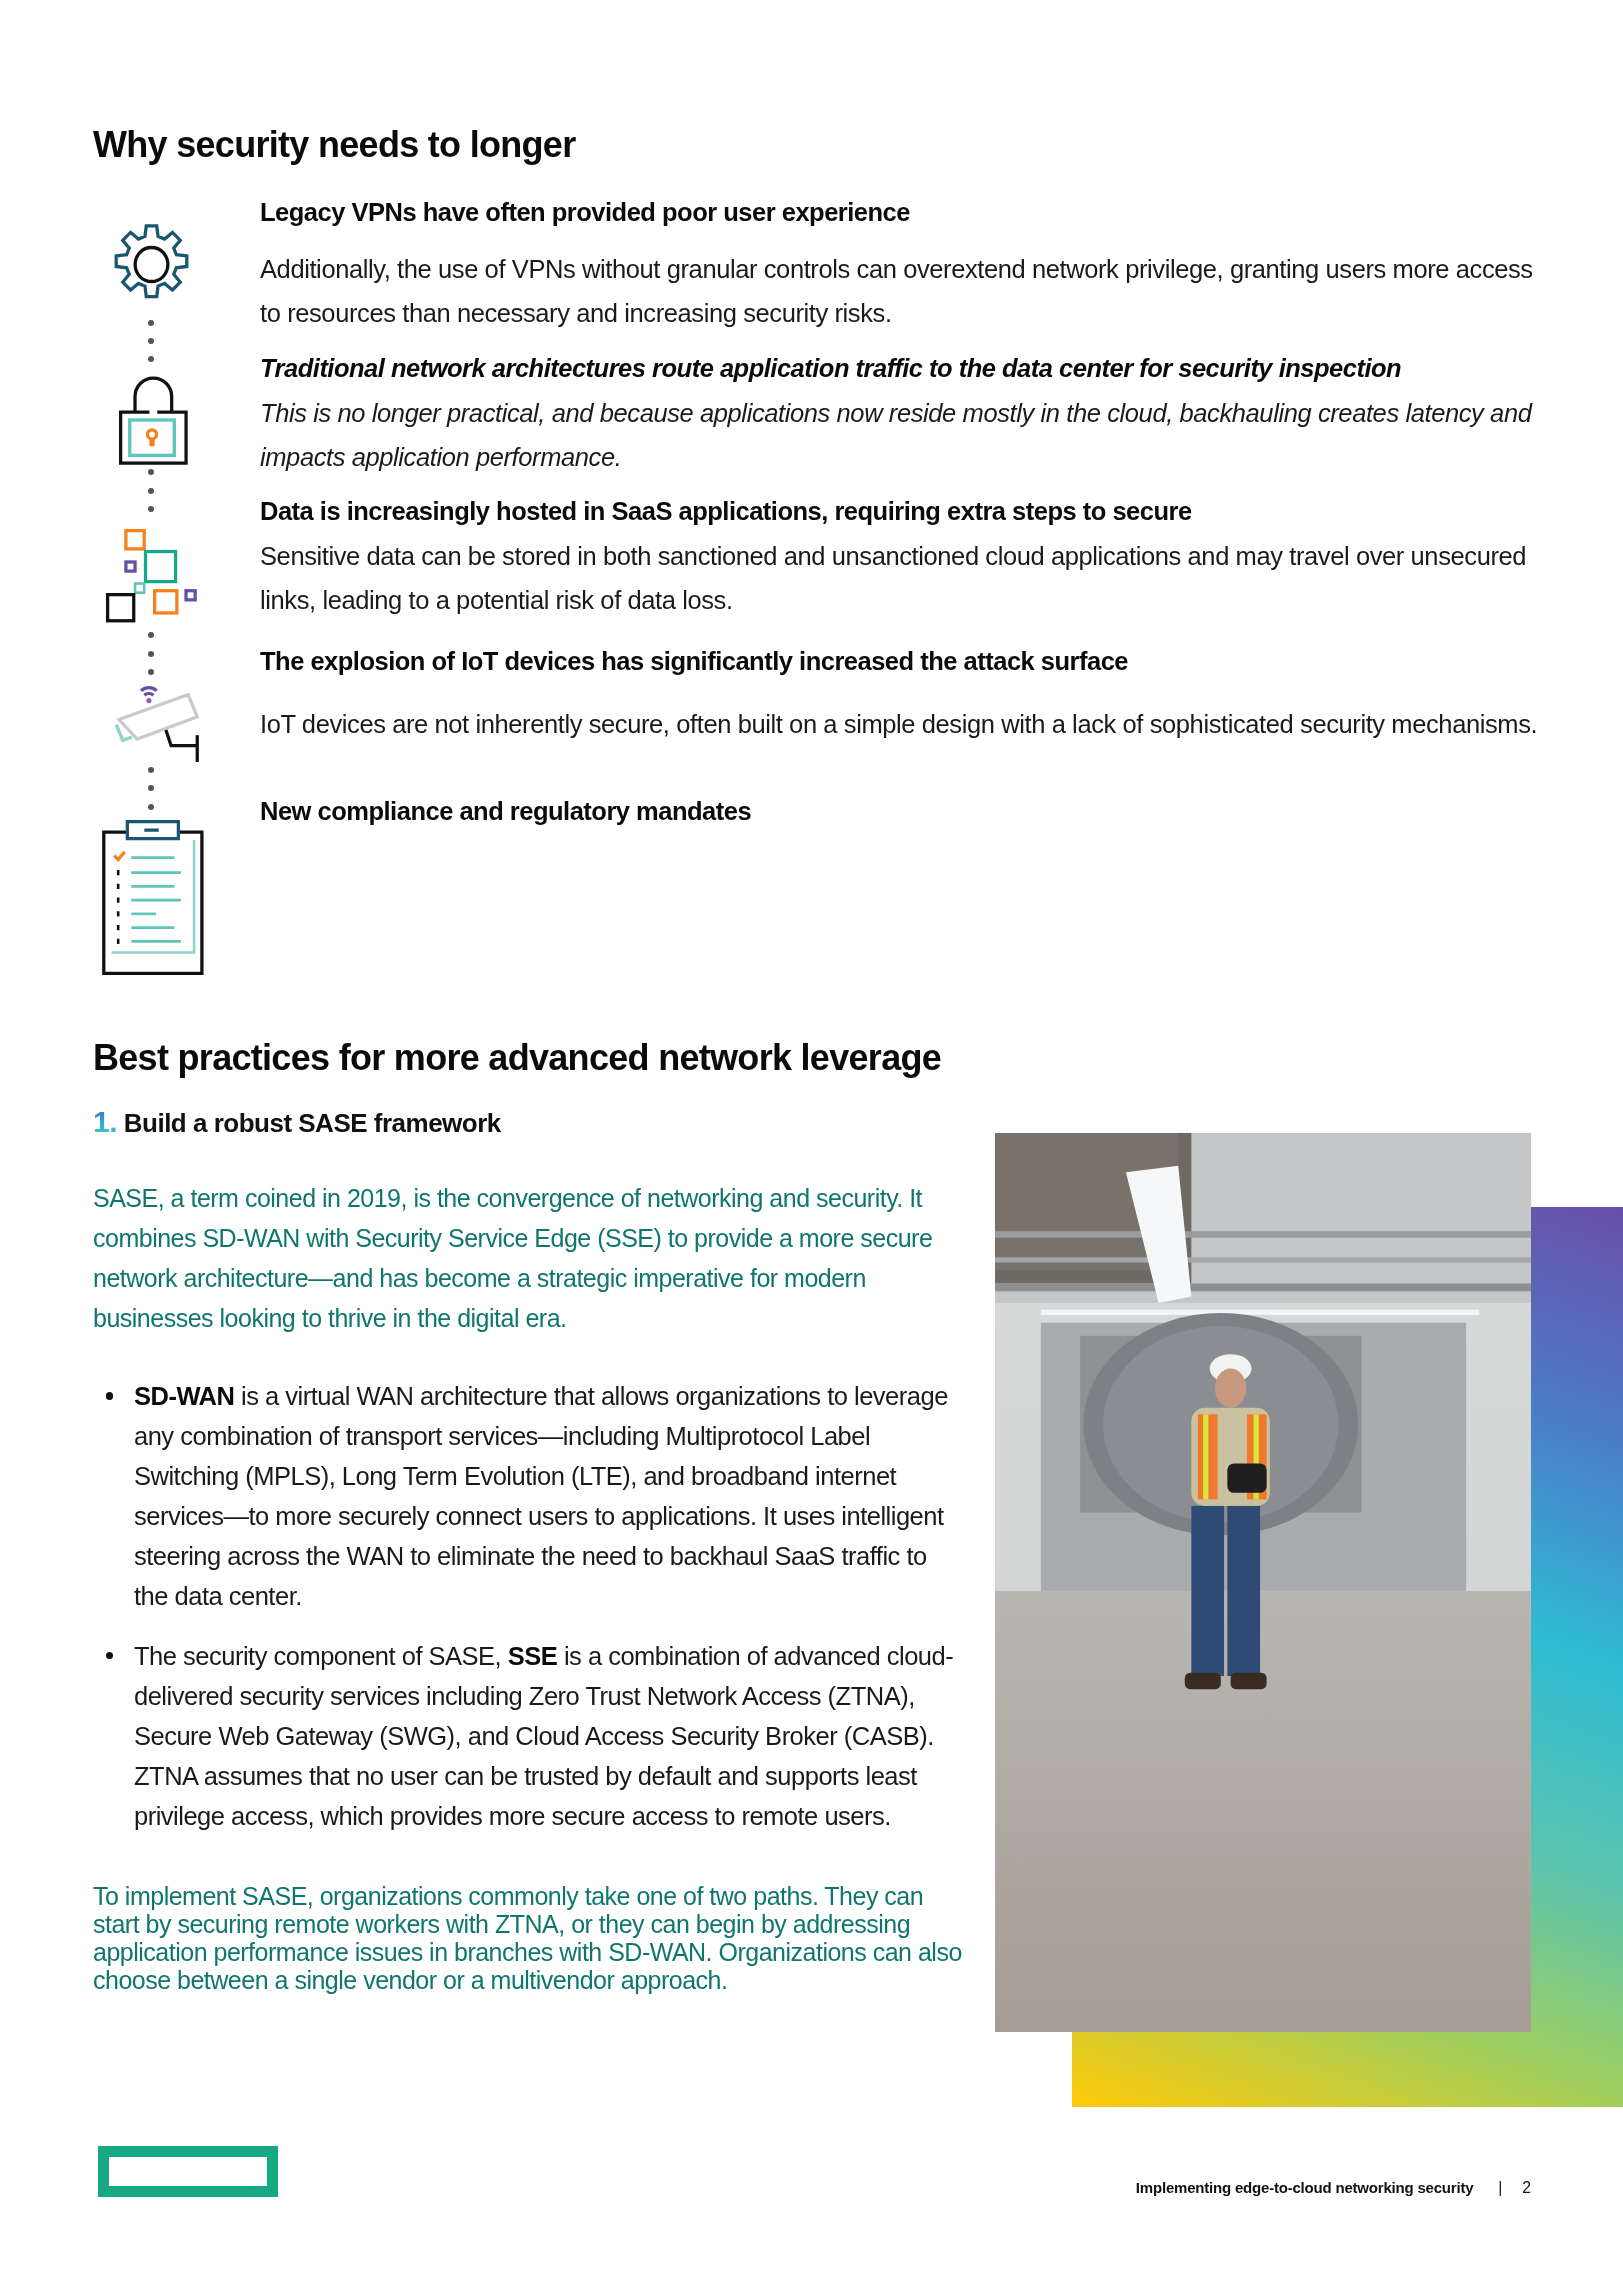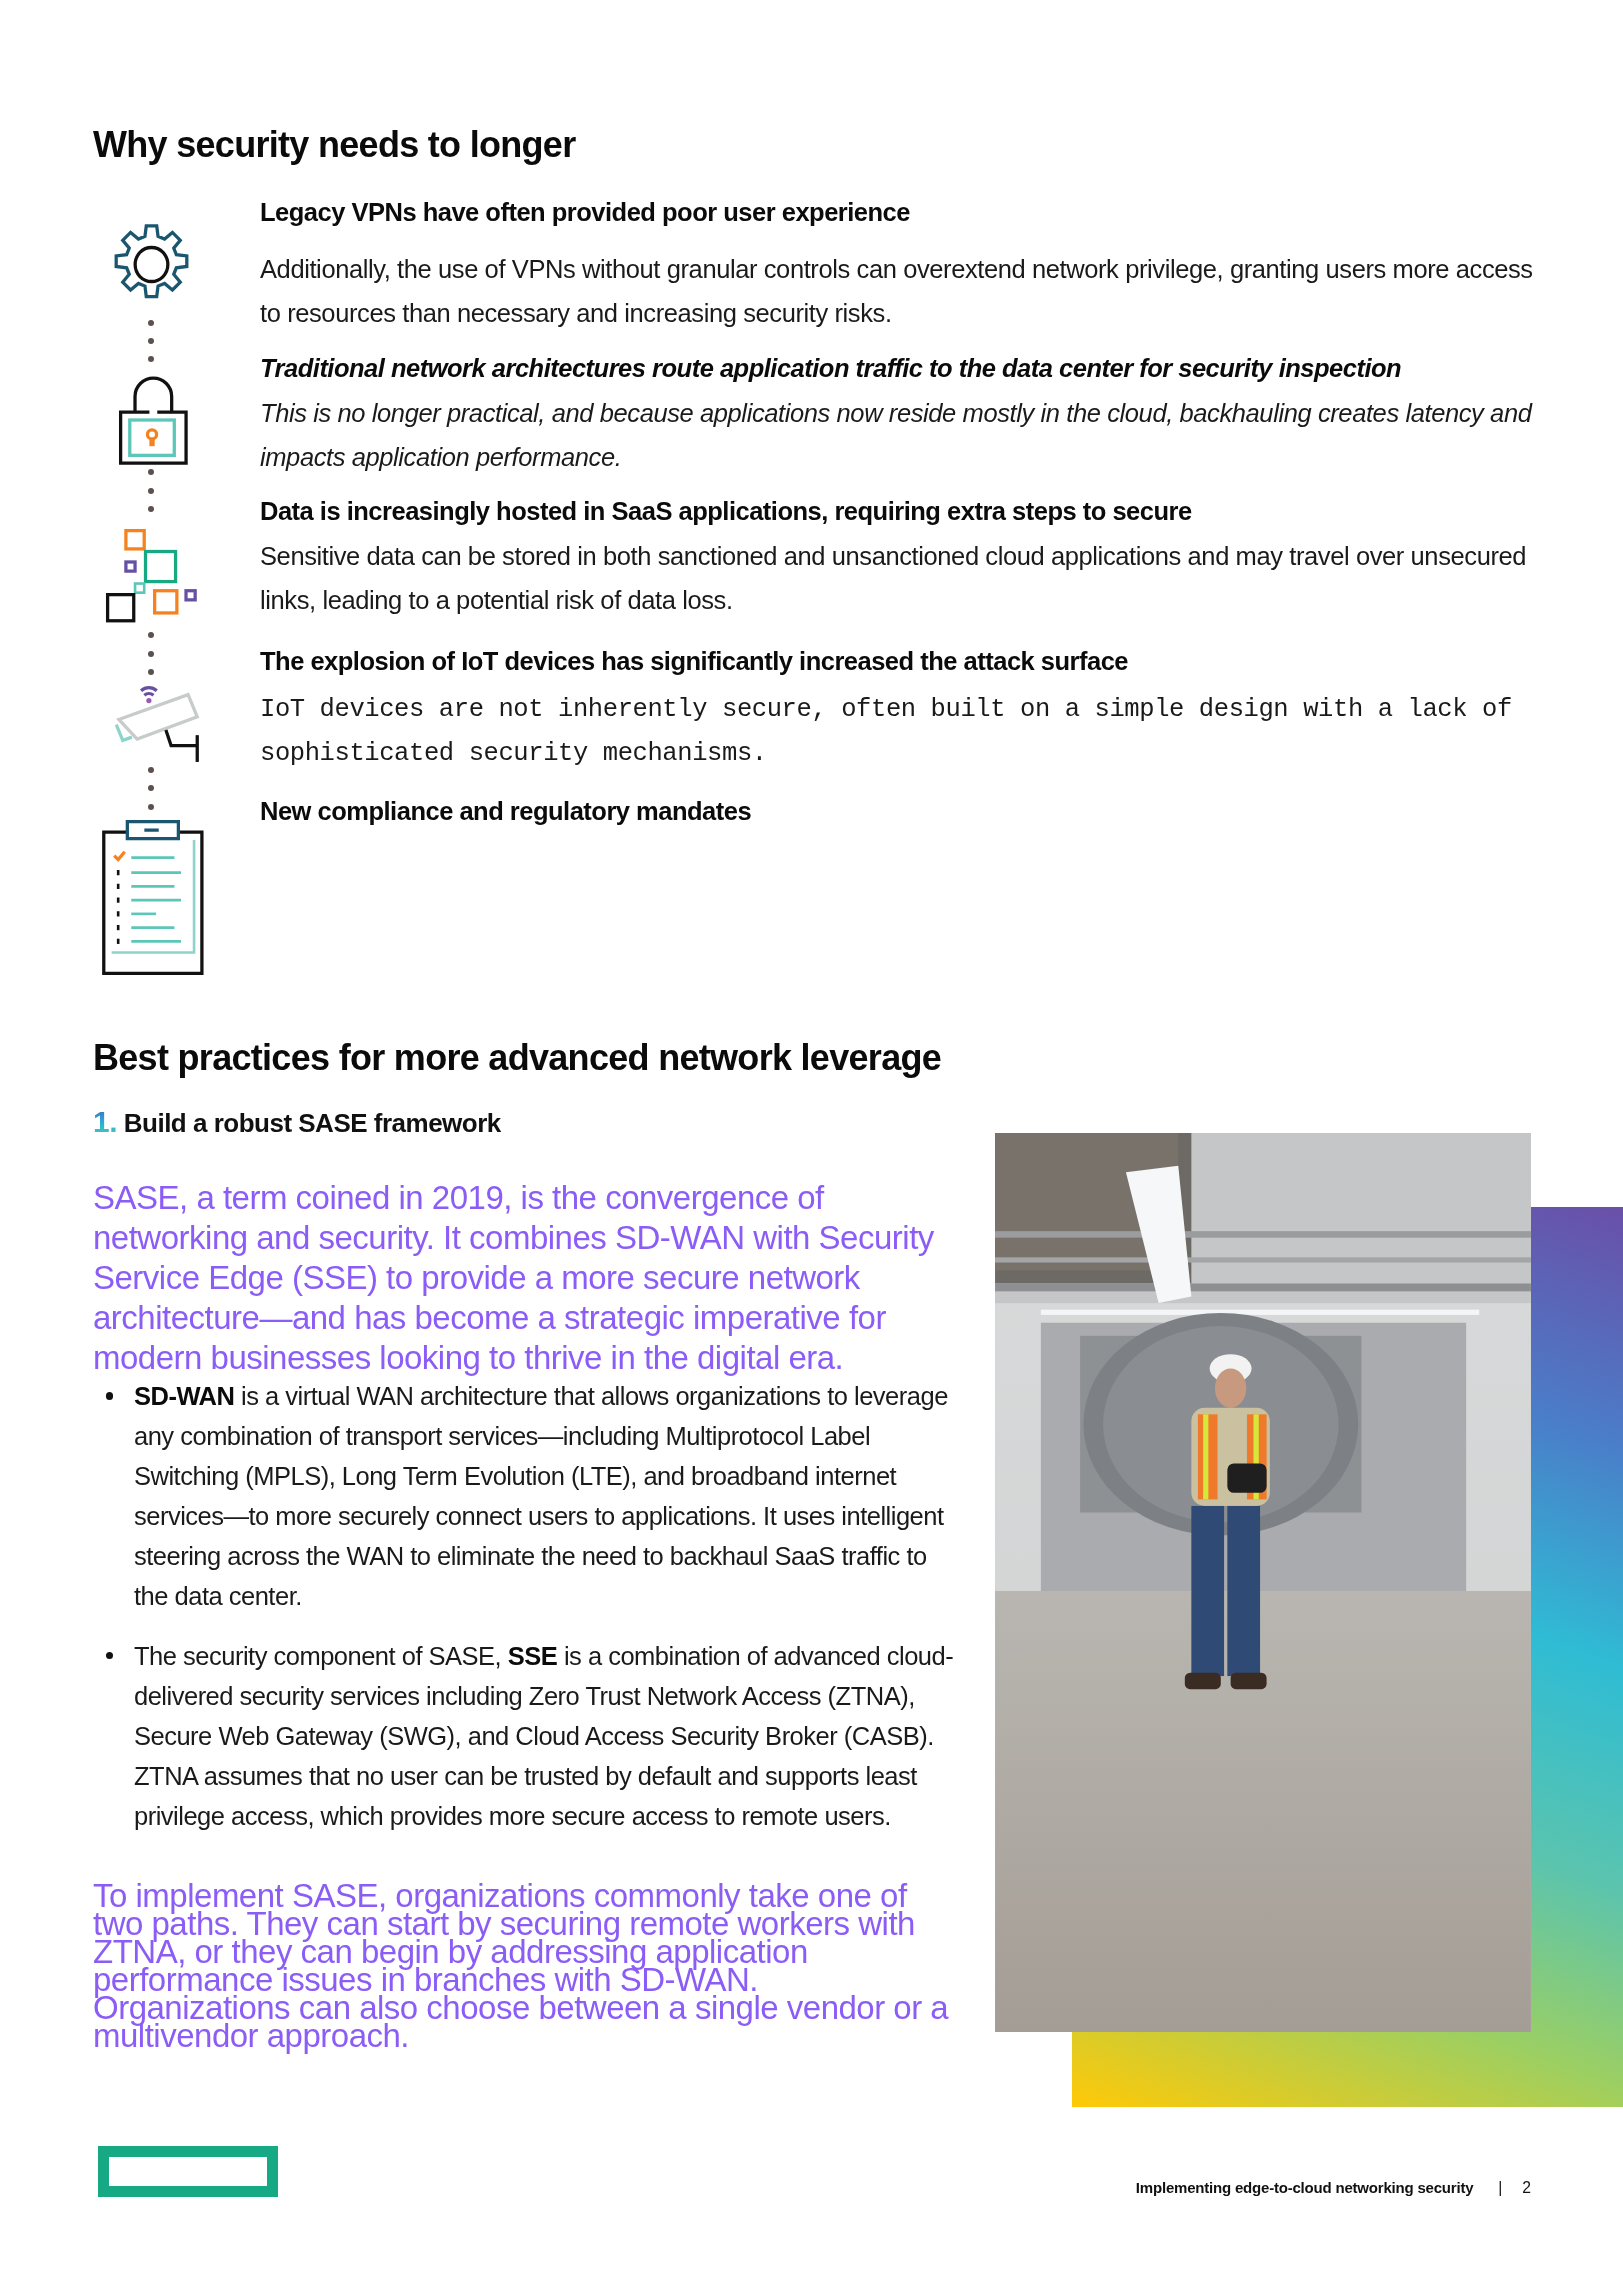--- a/index.html
+++ b/index.html
@@ -13,21 +13,21 @@
   .item-title { font-weight: bold; font-size: 25.5px; letter-spacing: -0.5px; color: #0b0b0b; white-space: nowrap; }
   .item-body { font-size: 25.5px; line-height: 44px; color: #1a1a1a; letter-spacing: -0.4px; width: 1283px; }
 
   .icon-col svg { display: block; }
   .dot { position: absolute; width: 5.9px; height: 5.9px; border-radius: 50%; background: #5a524f; }
 
   .step { font-weight: bold; font-size: 26px; letter-spacing: -0.5px; white-space: nowrap; }
   .step-num { background: linear-gradient(180deg, #4b5dbd 0%, #27b1d3 55%, #58c6b4 100%);
               -webkit-background-clip: text; background-clip: text; color: transparent; font-size: 30px; }
 
-  .para { font-size: 33px; line-height: 40px; color: #8b5cf6; letter-spacing: -0.5px; width: 877px; }
+  .para { font-size: 25px; line-height: 40px; color: #0f766e; letter-spacing: -0.5px; width: 877px; }
   .bullets { list-style: none; margin: 10px; padding: 0; width: 864px; }
   .bullets li { position: relative; padding-left: 31px; font-size: 25.5px; line-height: 40px;
                 color: #1a1a1a; letter-spacing: -0.5px; margin-bottom: 19.6px; }
   .bullets li .bullet { position: absolute; left: 2.6px; top: 16.4px; width: 7.2px; height: 7.2px;
                         border-radius: 50%; background: #111; }
   .bullets b { color: #0b0b0b; }
 
   .photo { overflow: hidden; background: #b9b9b7; }
   .gradient-panel { background: linear-gradient(200deg, #6a4fa8 0%, #4a7ec9 22%, #2fbcd4 42%, #5bc4ae 62%, #9ccf62 80%, #ffc907 100%); }
 
@@ -127,21 +127,21 @@
 <div class="abs" style="left:260px; top:354px;font-style:italic;">
   <div class="item-title">Traditional network architectures route application traffic to the data center for security inspection</div>
   <div class="item-body" style="margin-top:7.9px;">This is no longer practical, and because applications now reside mostly in the cloud, backhauling creates latency and impacts application performance.</div>
 </div>
 <div class="abs" style="left:260px; top:497px;">
   <div class="item-title">Data is increasingly hosted in SaaS applications, requiring extra steps to secure</div>
   <div class="item-body" style="margin-top:7.9px;">Sensitive data can be stored in both sanctioned and unsanctioned cloud applications and may travel over unsecured links, leading to a potential risk of data loss.</div>
 </div>
 <div class="abs" style="left:260px; top:647px;">
   <div class="item-title">The explosion of IoT devices has significantly increased the attack surface</div>
-  <div class="item-body" style="margin-top:12px;font-family:Liberation Mono, monospace;">IoT devices are not inherently secure, often built on a simple design with a lack of sophisticated security mechanisms.</div>
+  <div class="item-body" style="margin-top:26px;">IoT devices are not inherently secure, often built on a simple design with a lack of sophisticated security mechanisms.</div>
 </div>
 <div class="abs" style="left:260px; top:797px;">
   <div class="item-title">New compliance and regulatory mandates</div>
 </div>
 
 <div class="abs h1" style="left:93px; top:1037px;">Best practices for more advanced network leverage</div>
 
 <div class="abs step" style="left:93px; top:1105px;">
   <span class="step-num">1.</span>
   <span>Build a robust SASE framework</span>

